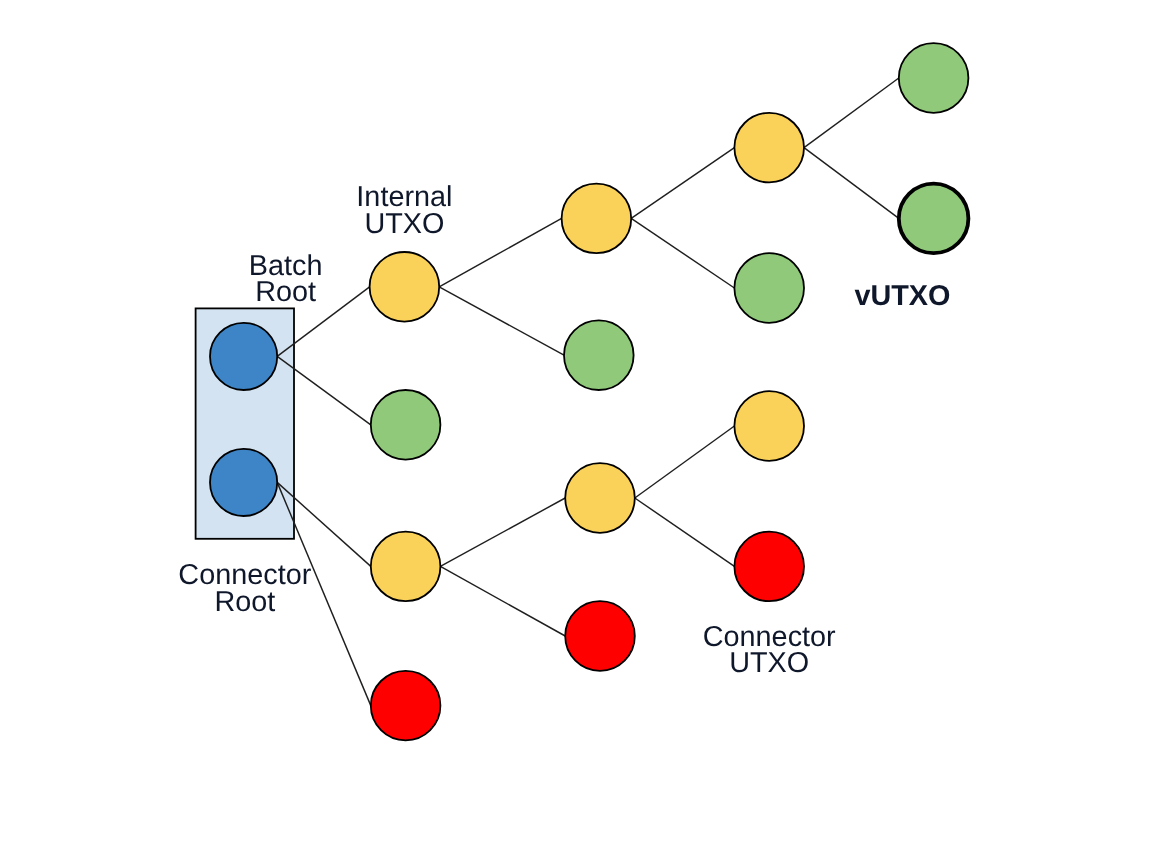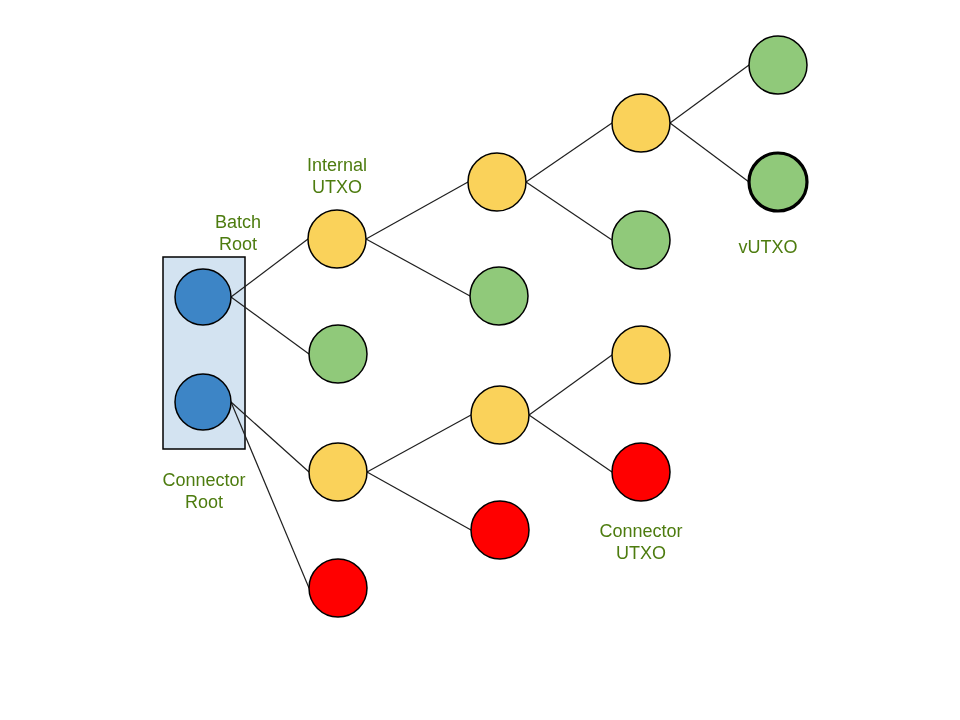--- a/index.html
+++ b/index.html
@@ -17,29 +17,29 @@
   }
   .canvas svg {
     position: absolute;
     left: 0;
     top: 0;
   }
   .label {
     position: absolute;
     transform: translateX(-50%);
     text-align: center;
-    font-size: 18px;
+    font-size: 24px;
     line-height: 22px;
-    color: #4d7c0f;
+    color: #0f172a;
     white-space: nowrap;
   }
   .lbl-batch-root     { left: 202px; top: 211px; margin-left: 36px; }
   .lbl-internal-utxo  { left: 337px; top: 154px; }
   .lbl-connector-root { left: 204px; top: 469px; }
-  .lbl-vutxo          { left: 768px; top: 236px; }
+  .lbl-vutxo          { left: 752px; top: 236px; font-weight: bold; }
   .lbl-connector-utxo { left: 641px; top: 520px; }
 </style>
 </head>
 <body>
 
 <div class="canvas">
   <svg id="diagram-svg" width="960" height="720" viewBox="0 0 960 720">
       <rect x="163" y="257" width="82" height="192" fill="#d3e3f1" stroke="#000000" stroke-width="1.5"></rect>
       <line x1="231" y1="297" x2="308" y2="239" stroke="#1f1f1f" stroke-width="1.2"></line>
       <line x1="231" y1="297" x2="309" y2="354" stroke="#1f1f1f" stroke-width="1.2"></line>

